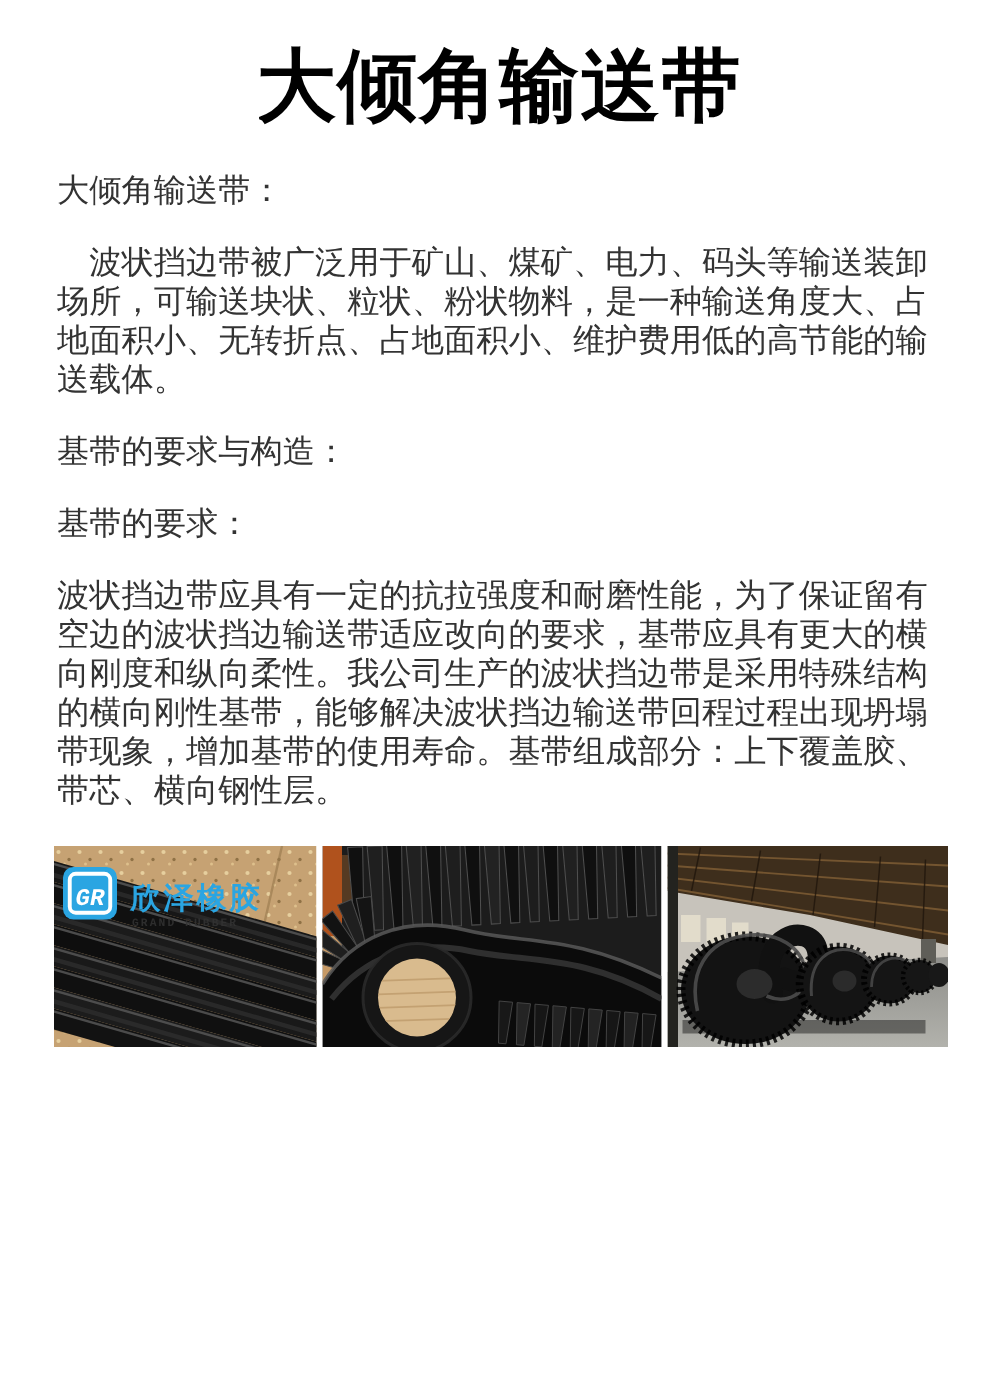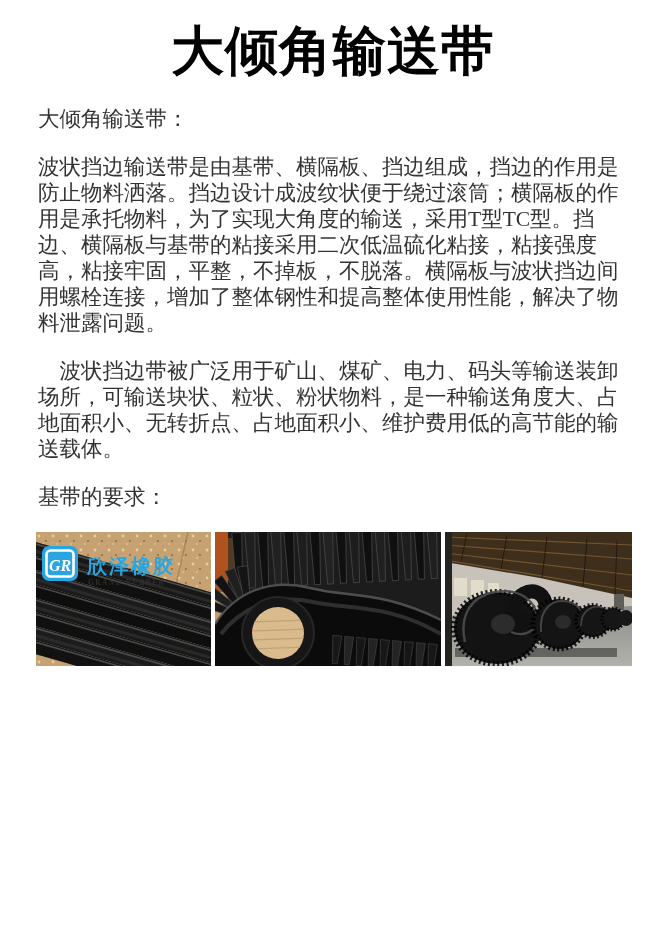--- a/index.html
+++ b/index.html
@@ -4,23 +4,23 @@
 <style>
   html, body {
     margin: 0;
     padding: 0;
     background: #ffffff;
   }
   .page {
     position: relative;
     width: 666px;
     height: 835px;
-    margin: 0 auto;
+    margin: 10px auto;
     background: #ffffff;
-    font-family: Liberation Serif, serif;
+    font-family: Liberation Mono, monospace;
     overflow: hidden;
   }
   .title {
     margin: 0;
     padding-top: 14px;
     height: 74px;
     line-height: 74px;
     text-align: center;
     font-size: 53px;
     font-weight: 700;
@@ -63,23 +63,24 @@
 </style>
 </head>
 <body>
 
 <div class="page">
 
   <h1 class="title">大倾角输送带</h1>
 
   <div class="content">
     <p>大倾角输送带：</p>
-    <p>波状挡边输送带是由基带、横隔板、挡边组成，挡边的作用是防止物料洒落。挡边设计成波纹状便于绕过滚筒；横隔板的作用是承托物料，为了实现大角度的输送，采用T型TC型。挡边、横隔板与基带的粘接采用二次低温硫化粘接，粘接强度高，粘接牢固，平整，不掉板，不脱落。横隔板与波状挡边间用螺栓连接，增加了整体钢性和提高整体使用性能，解决了物料泄露问题。</p>
     <p>　波状挡边带被广泛用于矿山、煤矿、电力、码头等输送装卸场所，可输送块状、粒状、粉状物料，是一种输送角度大、占地面积小、无转折点、占地面积小、维护费用低的高节能的输送载体。</p>
+    <p>基带的要求与构造：</p>
     <p>基带的要求：</p>
+    <p>波状挡边带应具有一定的抗拉强度和耐磨性能，为了保证留有空边的波状挡边输送带适应改向的要求，基带应具有更大的横向刚度和纵向柔性。我公司生产的波状挡边带是采用特殊结构的横向刚性基带，能够解决波状挡边输送带回程过程出现坍塌带现象，增加基带的使用寿命。基带组成部分：上下覆盖胶、带芯、横向钢性层。</p>
 
     <div class="photo-row">
 
       <svg class="photo" width="175" height="134" viewBox="0 0 175 134">
         <defs>
           <pattern id="speck" width="14" height="14" patternUnits="userSpaceOnUse">
             <rect width="14" height="14" fill="#c6a273"></rect>
             <circle cx="3" cy="4" r="1.4" fill="#e6cf9e"></circle>
             <circle cx="10" cy="9" r="1.1" fill="#8f7145"></circle>
             <circle cx="7" cy="12" r="1.0" fill="#dec08c"></circle>

